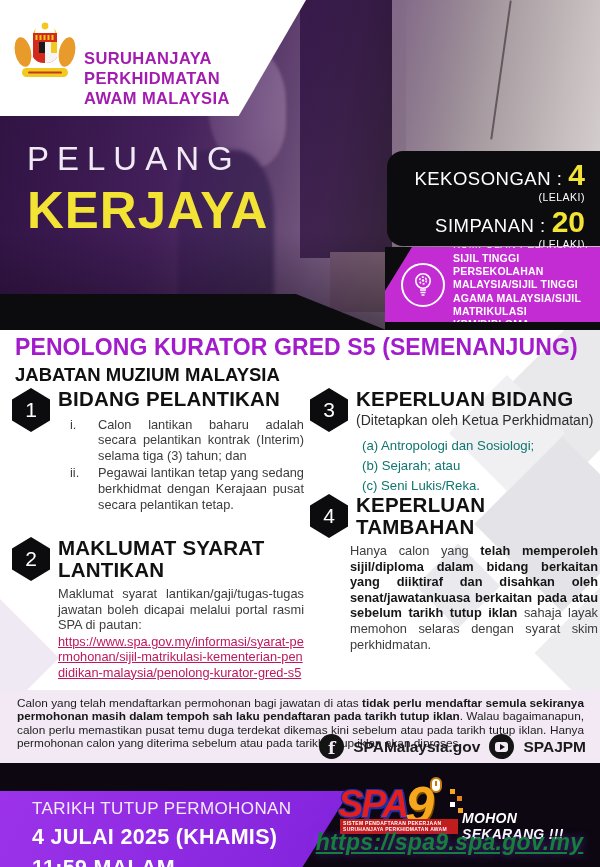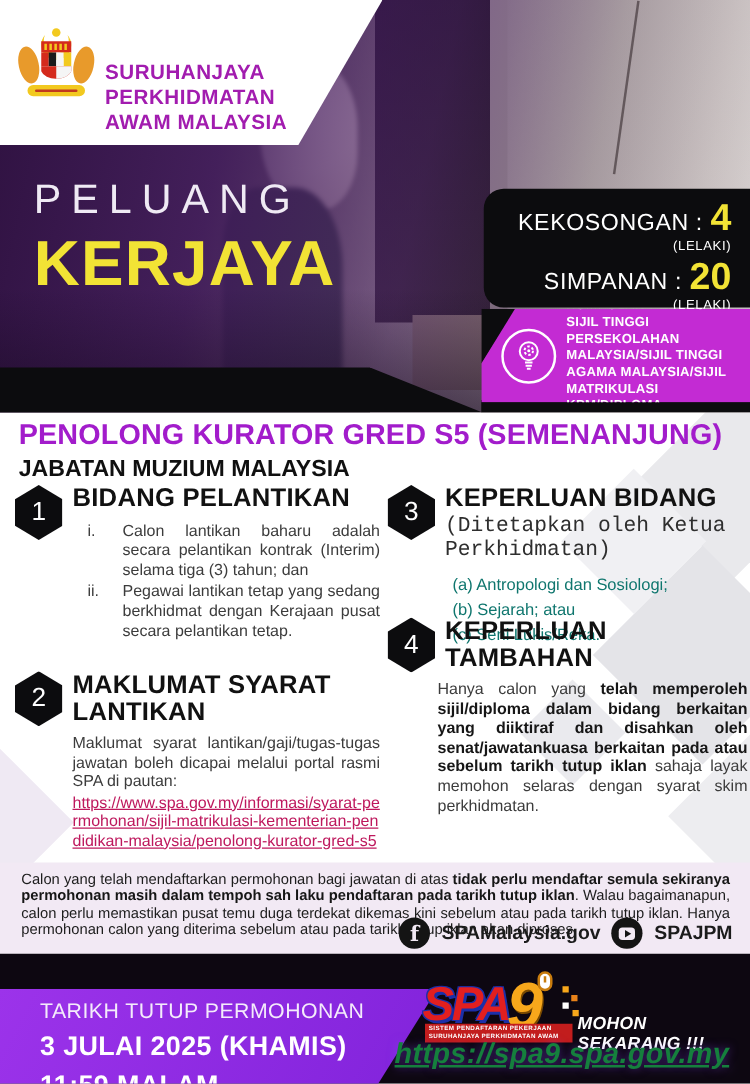--- a/index.html
+++ b/index.html
@@ -65,21 +65,21 @@
   .title-block { position:absolute; left:15px; top:334px; z-index:2; }
   .pos-title { font-size:23px; font-weight:800; color:#A21CCB; letter-spacing:.1px; }
   .pos-dept { font-size:18.5px; font-weight:800; color:#101010; margin-top:3px; }
 
   
   .section { position:absolute; z-index:2; }
   .hex { position:absolute; left:0; top:0; width:38px; height:44px; background:#0C0C0E; color:#fff;
          clip-path:polygon(50% 0,100% 26%,100% 74%,50% 100%,0 74%,0 26%);
          display:flex; align-items:center; justify-content:center; font-size:21px; font-weight:500; }
   .sec-title { margin-left:46px; font-size:20.5px; font-weight:800; color:#111; line-height:1.05; letter-spacing:.2px; }
-  .sec-sub { margin-left:46px; font-size:17px; color:#2e2e2e; margin-top:2px;font-family:Liberation Mono, monospace; }
+  .sec-sub { margin-left:46px; font-size:14px; color:#2e2e2e; margin-top:2px; }
   .body-txt { font-size:12.8px; color:#3C3C3C; line-height:1.22; text-align:justify; }
   .roman-list { margin-left:58px; margin-top:7px; width:234px; }
   .roman-item { display:flex; gap:6px; }
   .roman-marker { flex:0 0 22px; font-size:12.8px; color:#3C3C3C; line-height:1.22; }
   .sec2-body { margin-left:46px; margin-top:6px; width:246px; }
   .sec2-link { display:block; margin-left:46px; margin-top:1px; width:248px; font-size:12.8px; line-height:1.2;
          color:#be185d; text-decoration:underline; word-break:break-all; text-align:left; }
   .opt-list { margin-left:52px; margin-top:8px; }
   .opt-item { font-size:13.2px; color:#0f766e; line-height:1.55; }
   .sec4-body { margin-left:40px; margin-top:6px; width:248px; }
@@ -277,21 +277,21 @@
             <span class="yt-tri"></span>
           </span>
         </div>
       <span class="soc-handle">SPAJPM</span>
     </div>
   </div>
 
   <div class="bottom-bar">
     <div class="closing-box">
       <div class="closing-label">TARIKH TUTUP PERMOHONAN</div>
-      <div class="closing-date">3 JULAI 2025 (KHAMIS)</div>
+      <div class="closing-date">4 JULAI 2025 (KHAMIS)</div>
       <div class="closing-time">11:59 MALAM</div>
     </div>
 
     <div class="spa-logo">
       <span class="spa-word">SPA</span><span class="spa-nine">9</span>
       <span class="mouse"></span>
       <span class="px px1"></span>
       <span class="px px2"></span>
       <span class="px px3"></span>
       <span class="px px4"></span>

